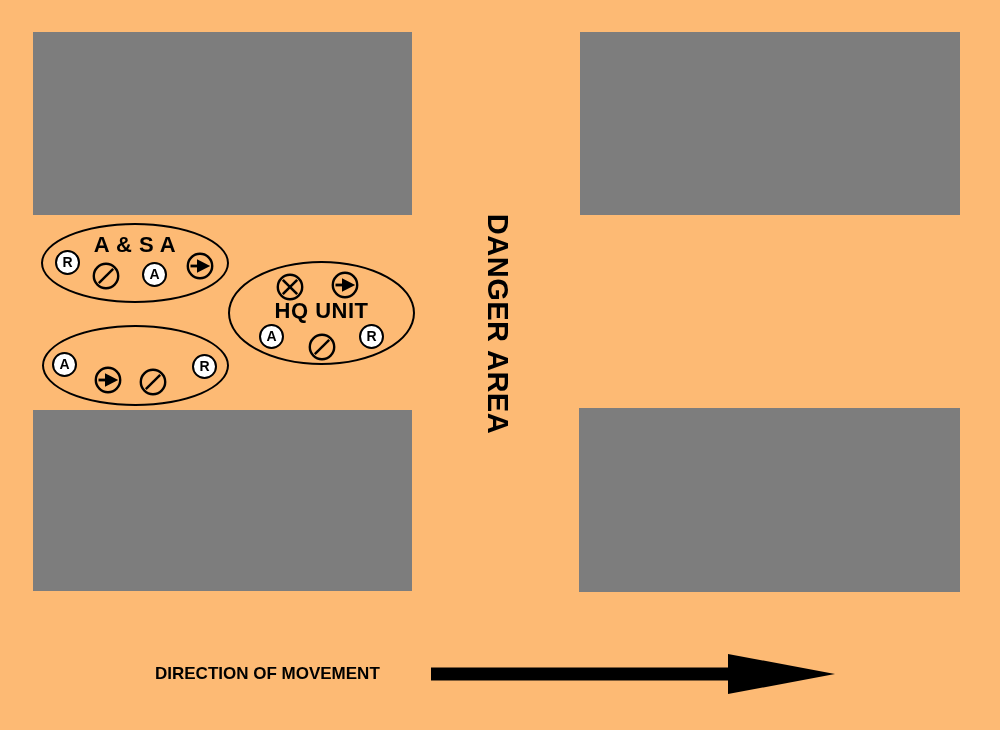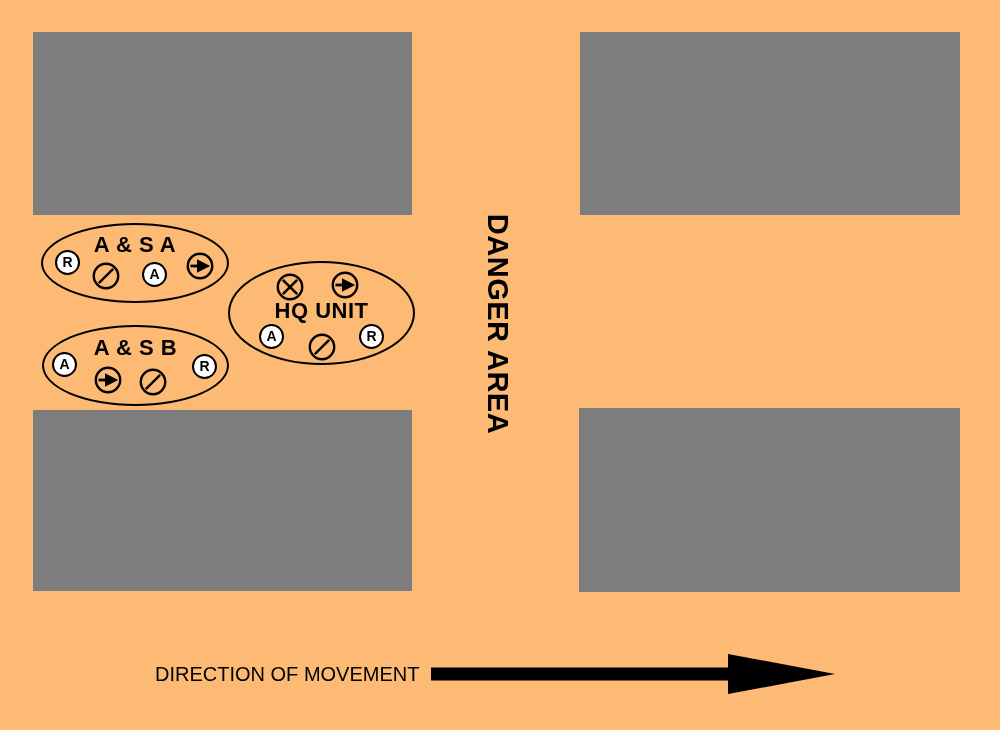--- a/index.html
+++ b/index.html
@@ -78,22 +78,22 @@
     font-size: 29px;
     letter-spacing: 0.5px;
     color: #000000;
     white-space: nowrap;
   }
 
   .direction-label {
     position: absolute;
     left: 155px;
     top: 663px;
-    font-weight: normal;
-    font-size: 20px;
+    font-weight: bold;
+    font-size: 17px;
     line-height: 22px;
     color: #000000;
     white-space: nowrap;
   }
   .movement-arrow {
     position: absolute;
     left: 430px;
     top: 651px;
     width: 410px;
     height: 46px;
@@ -107,21 +107,20 @@
   <div class="area-block ab-tl"></div>
   <div class="area-block ab-tr"></div>
   <div class="area-block ab-bl"></div>
   <div class="area-block ab-br"></div>
 
   <div class="unit-ellipse el-asa"></div>
   <div class="unit-ellipse el-asb"></div>
   <div class="unit-ellipse el-hq"></div>
 
   <div class="unit-label lbl-asa">A &amp; S A</div>
-  <div class="unit-label lbl-asb">A &amp; S B</div>
   <div class="unit-label lbl-hq">HQ UNIT</div>
 
   <div class="letter-circle" style="left:55px;top:250px">R</div>
   <svg class="sym" style="left:92px;top:262px" viewBox="0 0 28 28">
     <circle cx="14" cy="14" r="12.2" fill="none" stroke="#000" stroke-width="2.4"></circle>
     <line x1="6.8" y1="21.2" x2="21.2" y2="6.8" stroke="#000" stroke-width="2.4"></line>
   </svg>
   <div class="letter-circle" style="left:142px;top:262px">A</div>
   <svg class="sym" style="left:186px;top:252px" viewBox="0 0 28 28">
     <circle cx="14" cy="14" r="12.2" fill="none" stroke="#000" stroke-width="2.4"></circle>

